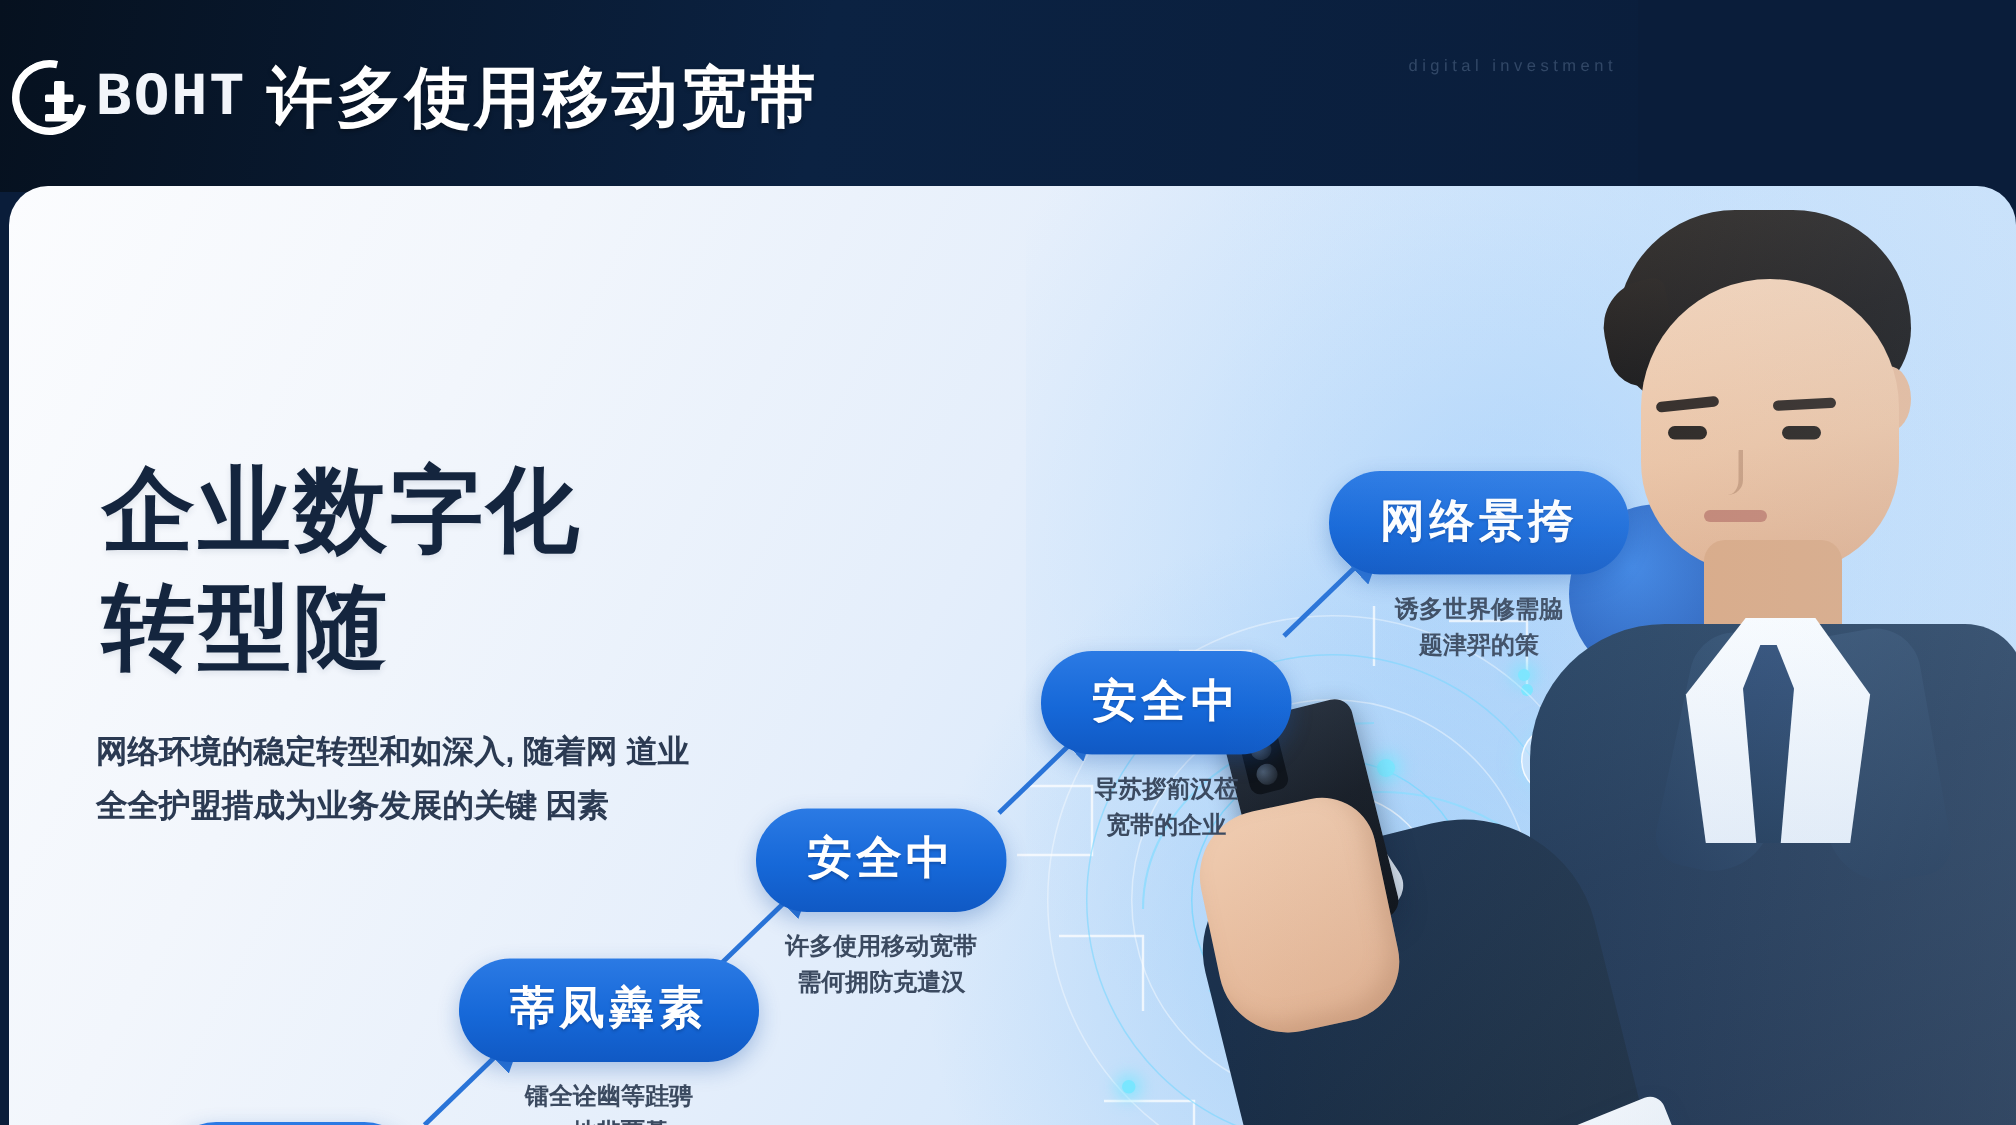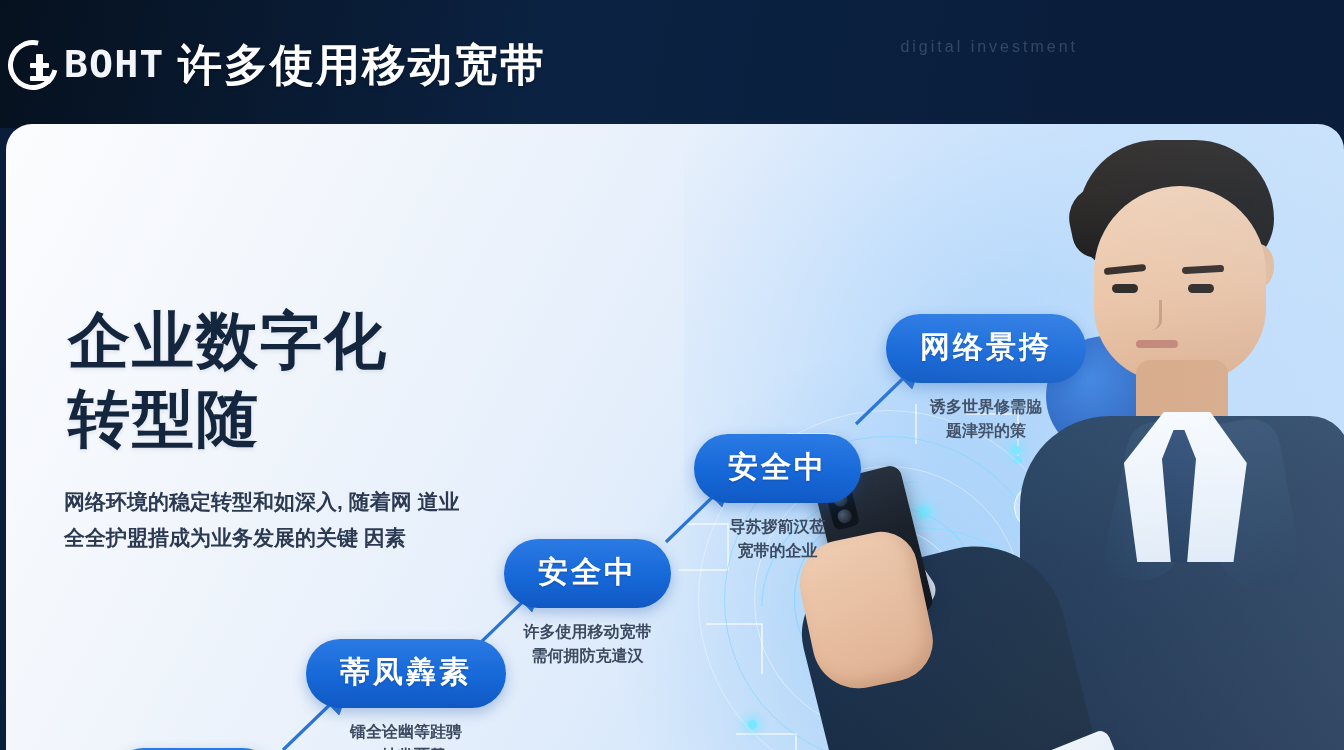--- a/index.html
+++ b/index.html
@@ -57,21 +57,21 @@
 
   .watermark{
     position:absolute; right:14px; top:36px;
     text-align:center; opacity:.30;
     filter:blur(.4px);
   }
   .watermark .wm-cn{
     font-size:26px; color:#9fb6d4; letter-spacing:5px; font-weight:600;
   }
   .watermark .wm-en{
-    font-size:16px; color:#8aa3c4; letter-spacing:3px; margin-top:2px;
+    font-size:11px; color:#8aa3c4; letter-spacing:3px; margin-top:2px;
   }
 
   
   .card{
     position:absolute; left:6px; top:124px; width:1338px; height:626px;
     border-radius:26px 26px 0 0;
     overflow:hidden;
     background:linear-gradient(118deg,#fbfcfe 0%,#f2f6fc 22%,#e4eefb 46%,#d2e6fb 66%,#c3defa 100%);
   }
 

